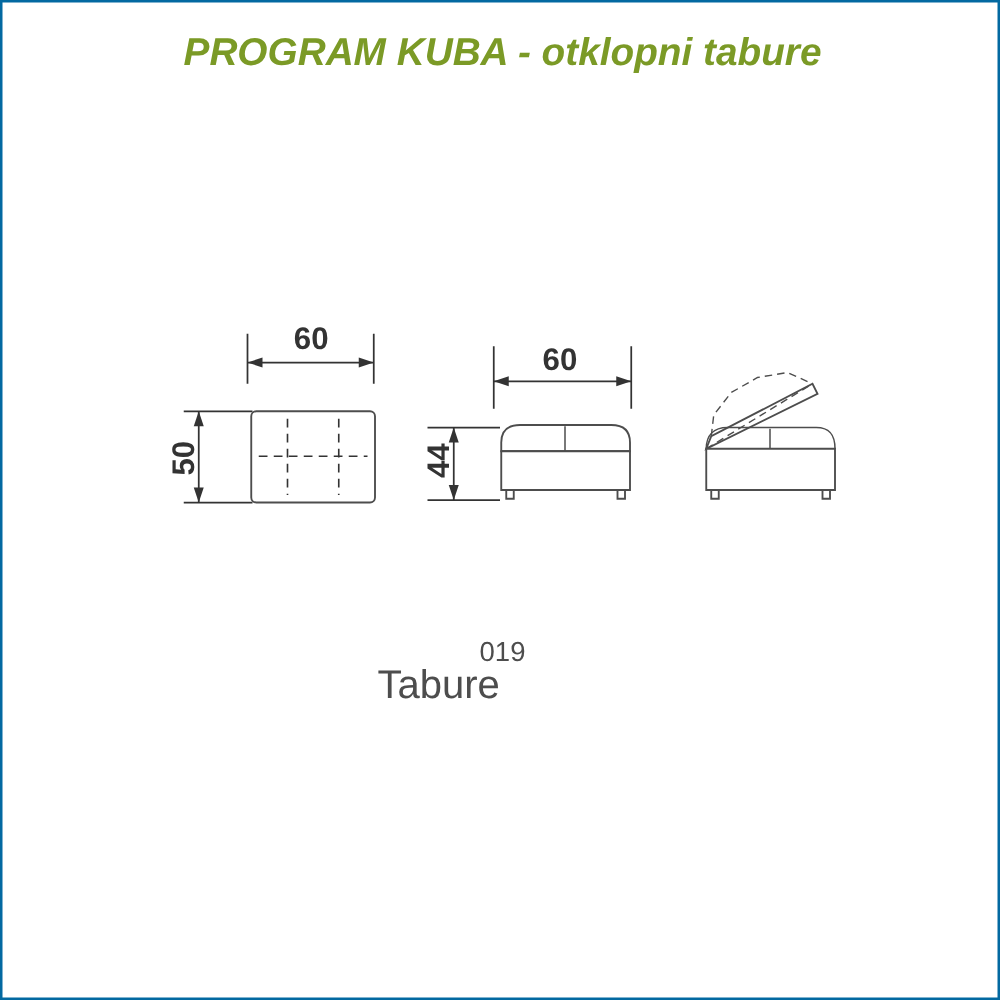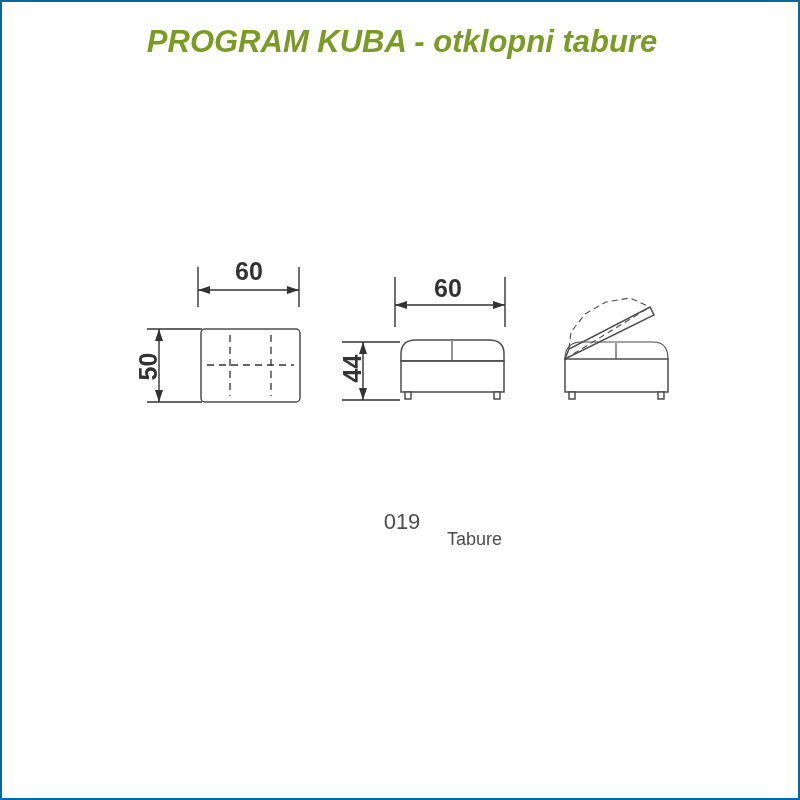--- a/index.html
+++ b/index.html
@@ -50,22 +50,22 @@
     font-size: 22px;
     color: #4d4d4d;
     font-weight: normal;
     margin-top: 12px;
   }
   .caption-name {
     position: absolute;
     left: 300px;
     top: 527px;
     width: 200px;
-    text-align: right;
-    font-size: 18px;
+    text-align: left;
+    font-size: 32px;
     color: #4d4d4d;
     font-weight: normal;
   }
   .dim-label {
     position: absolute;
     font-size: 25px;
     font-weight: bold;
     color: #333333;
     white-space: nowrap;
   }

